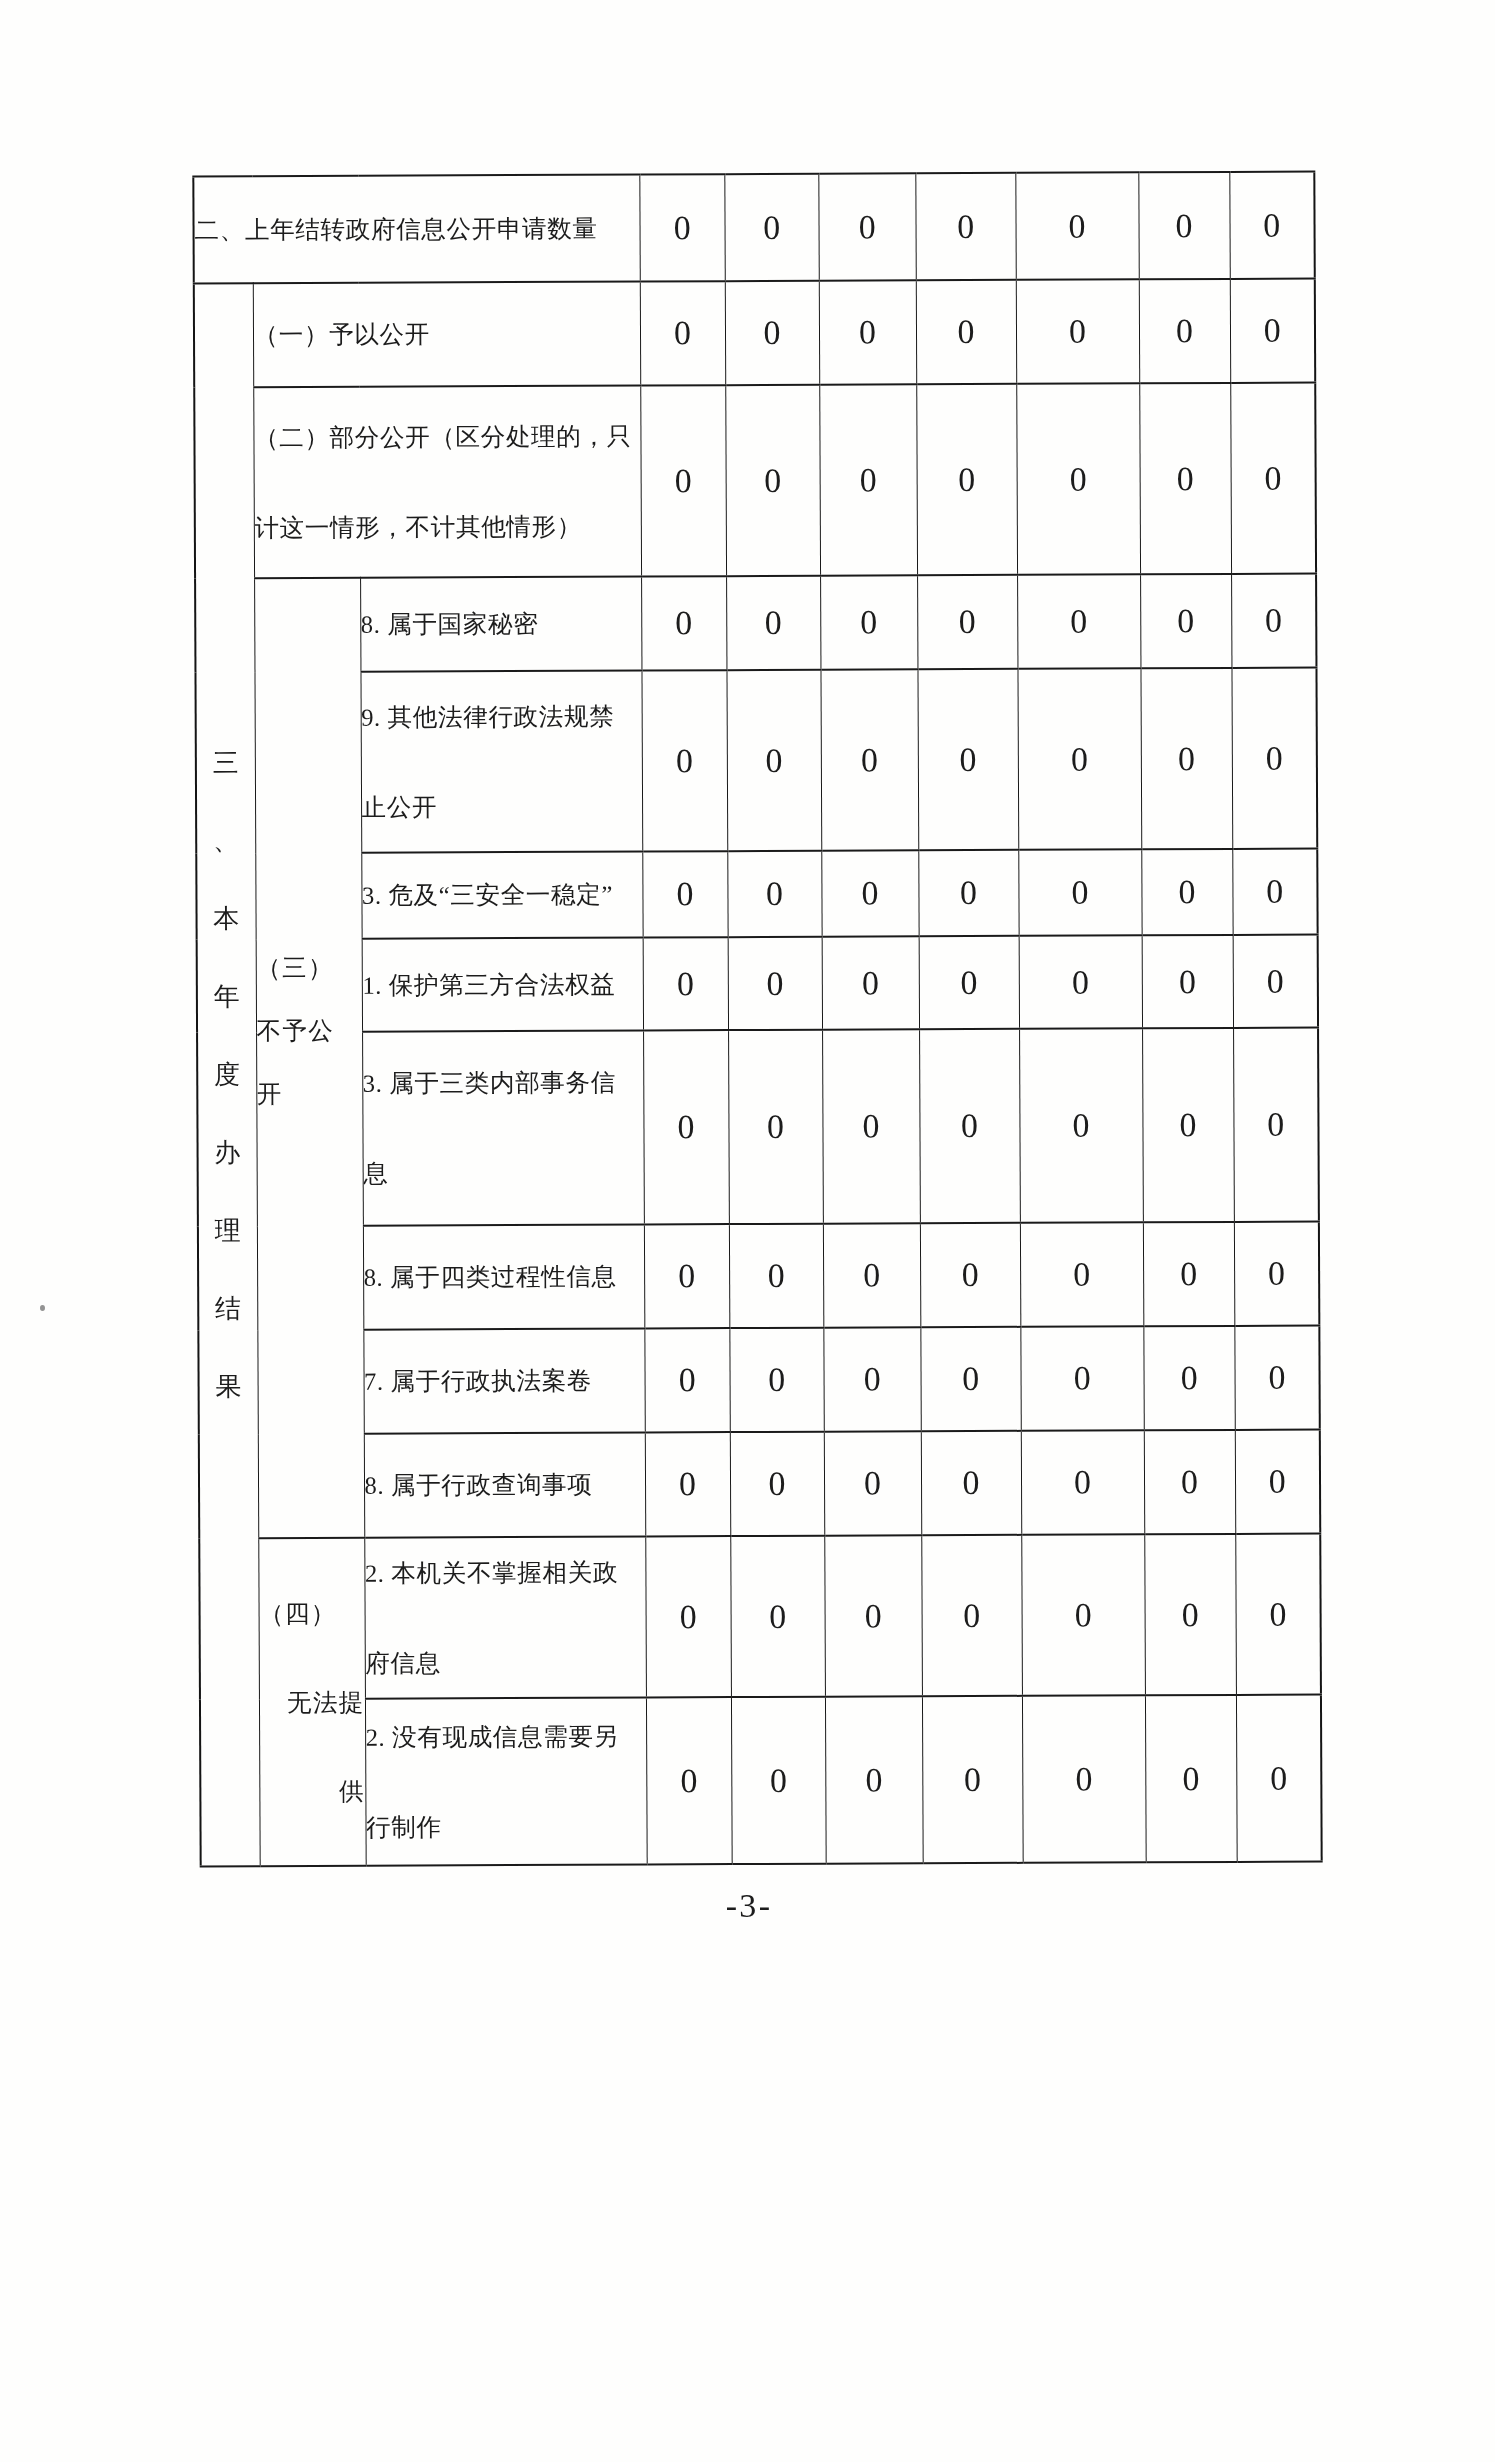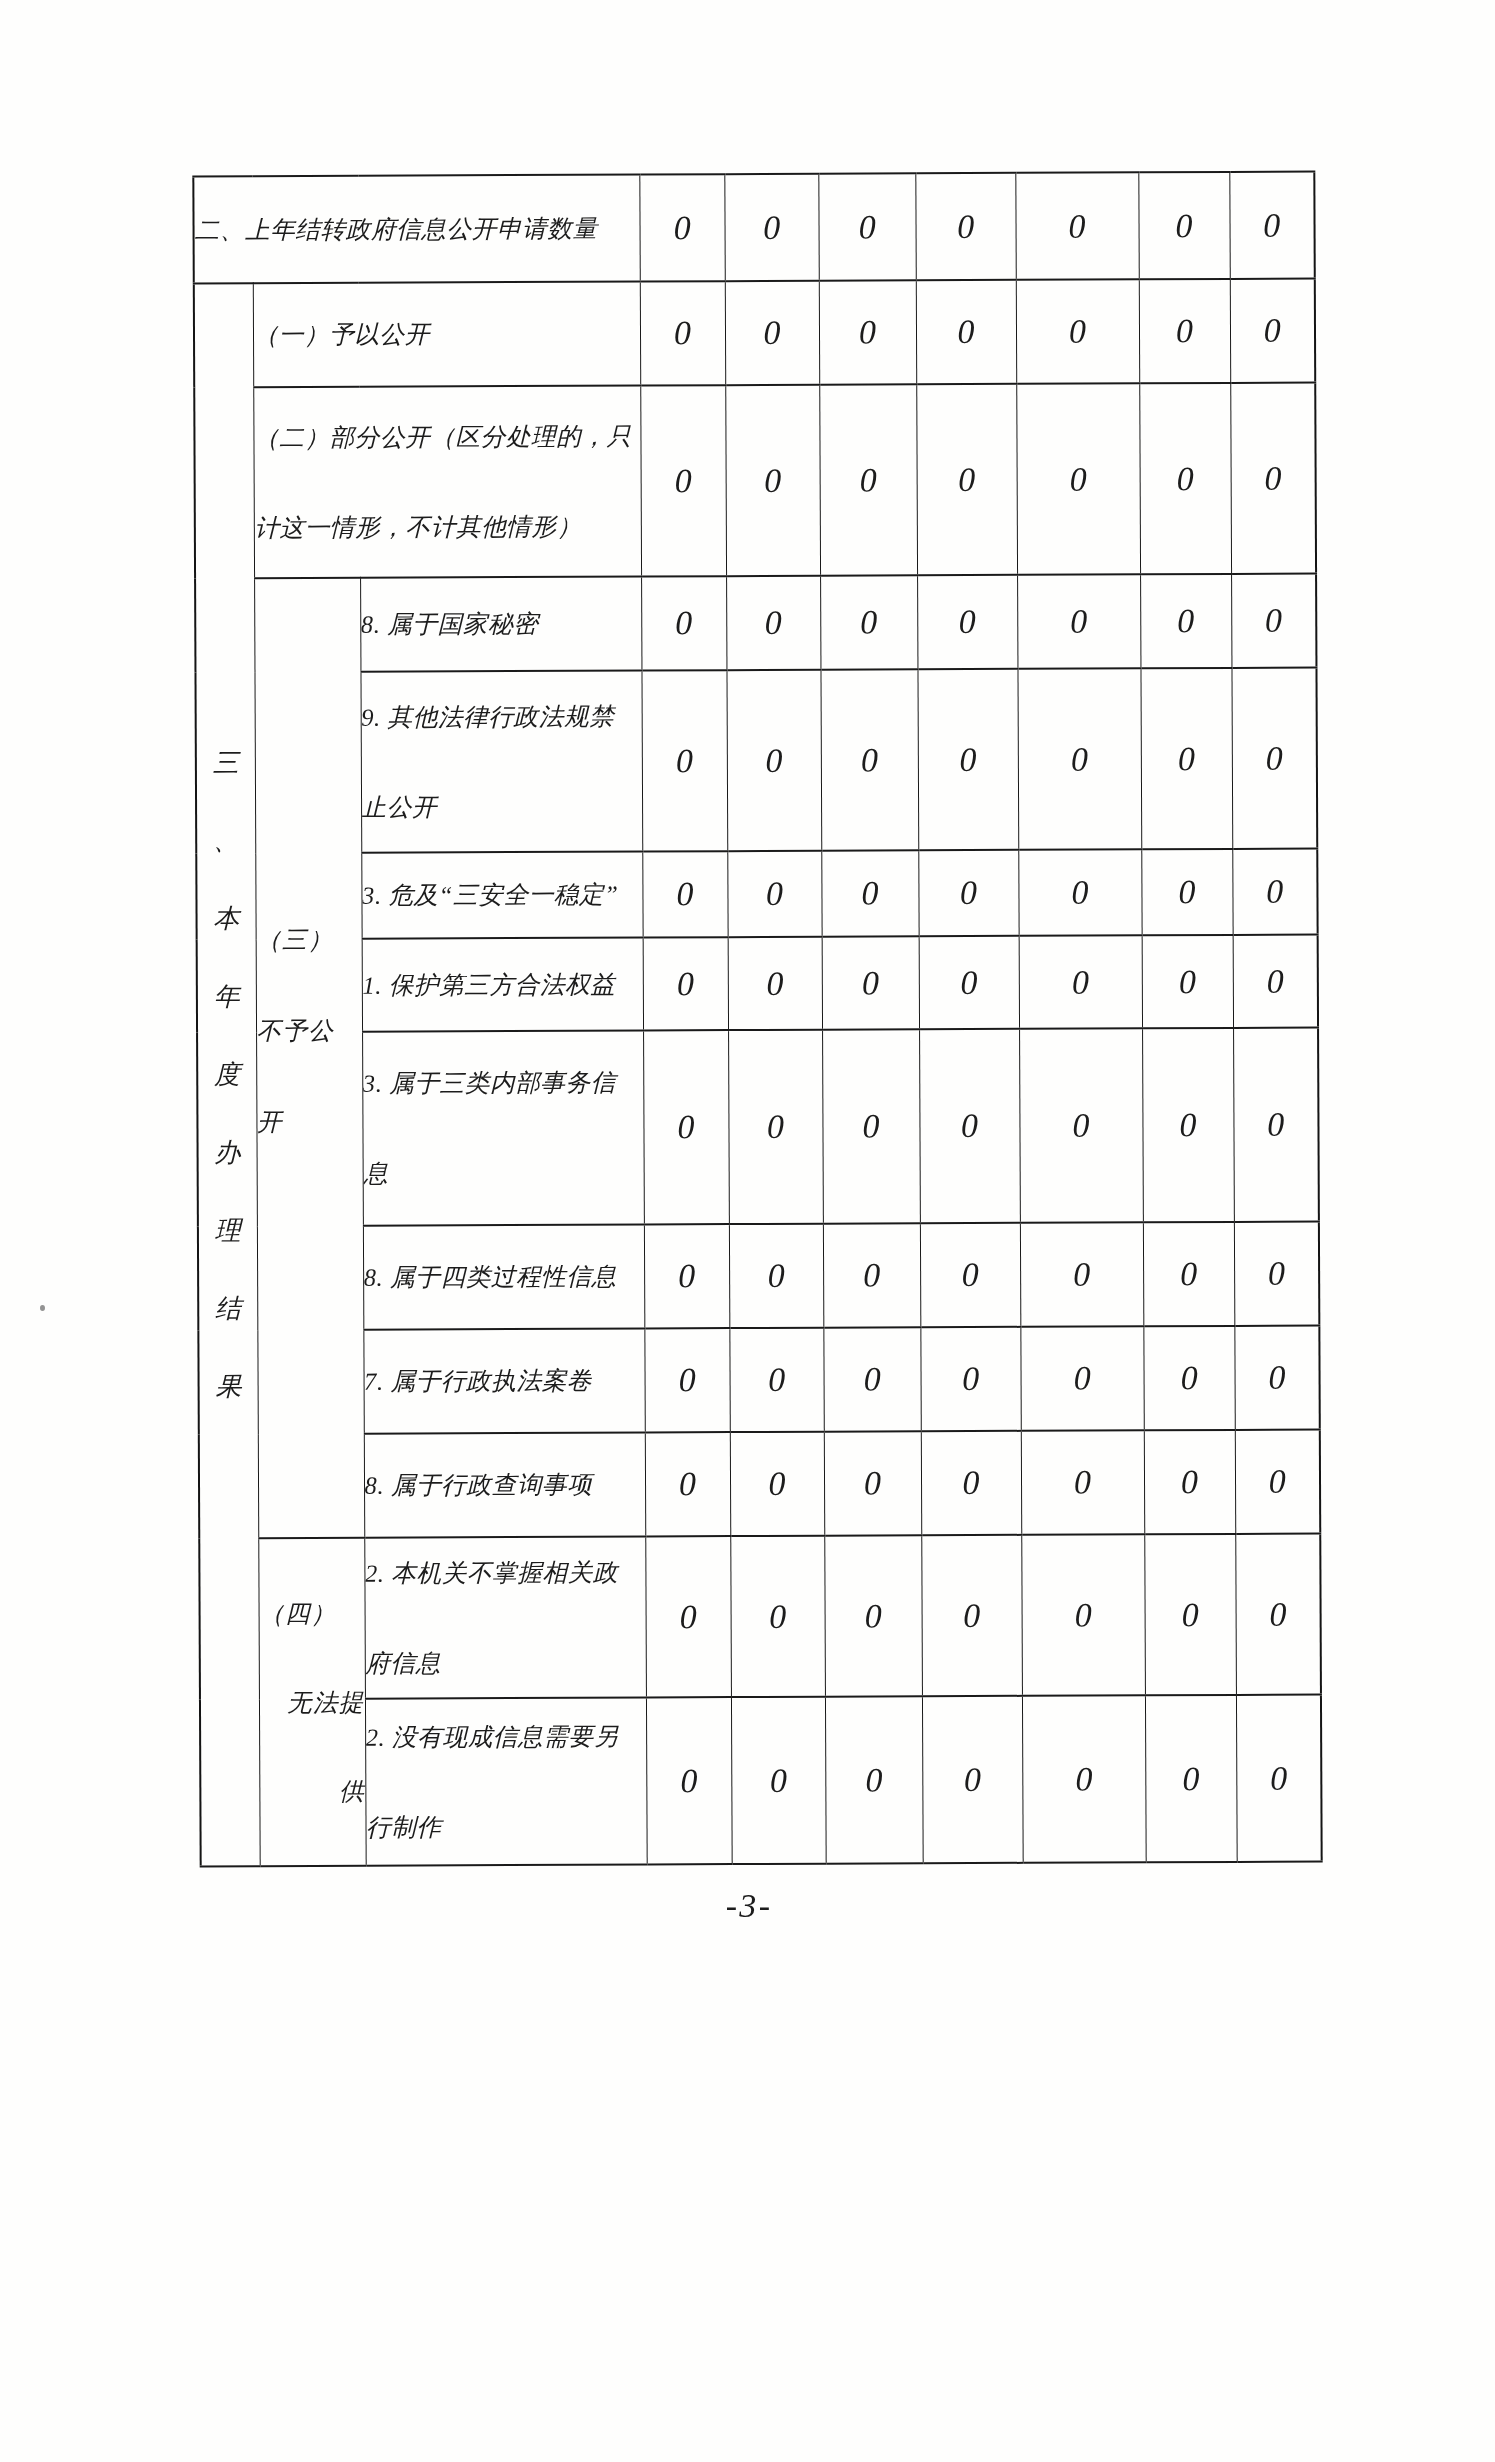--- a/index.html
+++ b/index.html
@@ -3,21 +3,20 @@
 <meta charset="utf-8">
 <style>
   html,body{margin:0;padding:0;background:#d9d9d9;}
   .sheet{
     position:relative;
     width:1495px;height:2462px;
     background:#fefefd;
     overflow:hidden;
     font-family:"Liberation Serif","DejaVu Serif",serif;
     color:#1c1c1c;
-    font-style:italic;
   }
   table.doc-table{
     position:absolute;left:196px;top:173px;
     width:1120px;
     border-collapse:collapse;
     table-layout:fixed;
     transform:rotate(-0.25deg);
   }
   table.doc-table{border:2.9px solid #141414;}
   table.doc-table td{
@@ -53,21 +52,21 @@
   }
 
   td.grp{
     font-size:24.6px;
     text-align:left;
     padding-left:21px;
     letter-spacing:1.2px;
   }
   td.grp .grp-stack{transform:translateY(-28px);}
   td.grp .line{display:block;}
-  td.grp .line + .line{margin-top:58px;}
+  td.grp .line + .line{margin-top:30px;}
   td.grp4 .grp-stack{transform:none;}
   td.grp4 .line + .line{margin-top:56px;text-align:right;}
 
   td.vcol{text-align:center;}
   .vstack{
     display:flex;flex-direction:column;align-items:center;justify-content:center;
     font-size:26px;line-height:1;
   }
   .vchar + .vchar{margin-top:52px;}
 

